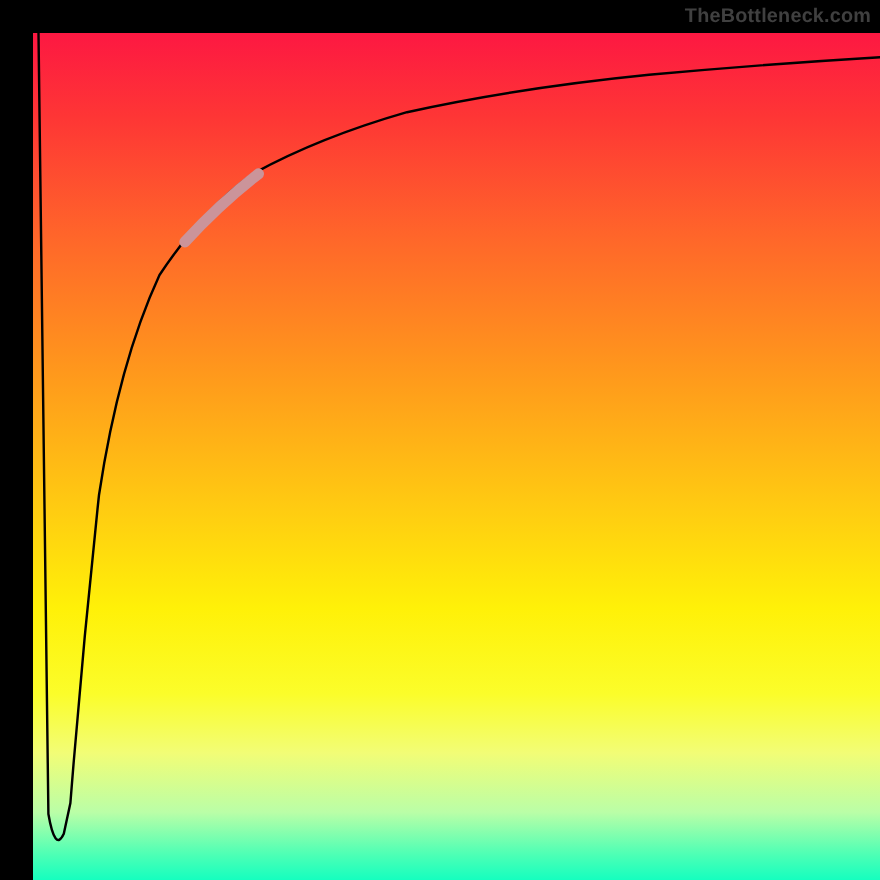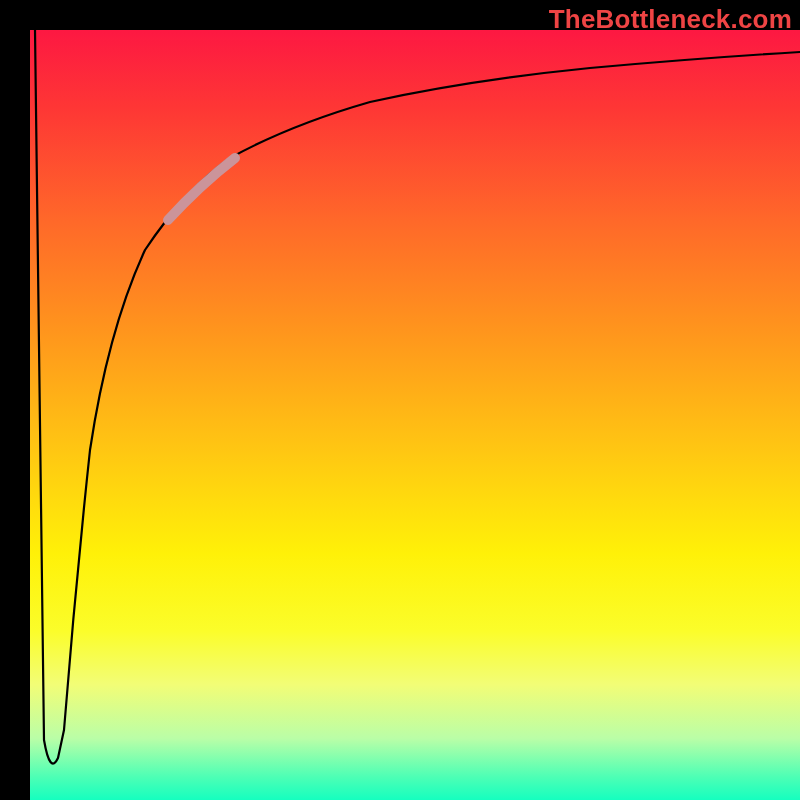--- a/index.html
+++ b/index.html
@@ -13,23 +13,23 @@
   }
   .chart-wrapper {
     position: relative;
     width: 800px;
     height: 800px;
   }
   .watermark {
     position: absolute;
     top: 4px;
     right: 8px;
-    font-size: 26px;
+    font-size: 18px;
     font-weight: bold;
-    color: #ef4444;
+    color: #404040;
     letter-spacing: 0.2px;
     z-index: 10;
     margin-left: 13px;
   }
   .frame-outer {
     position: absolute;
     left: 0;
     top: 0;
     width: 800px;
     height: 800px;

